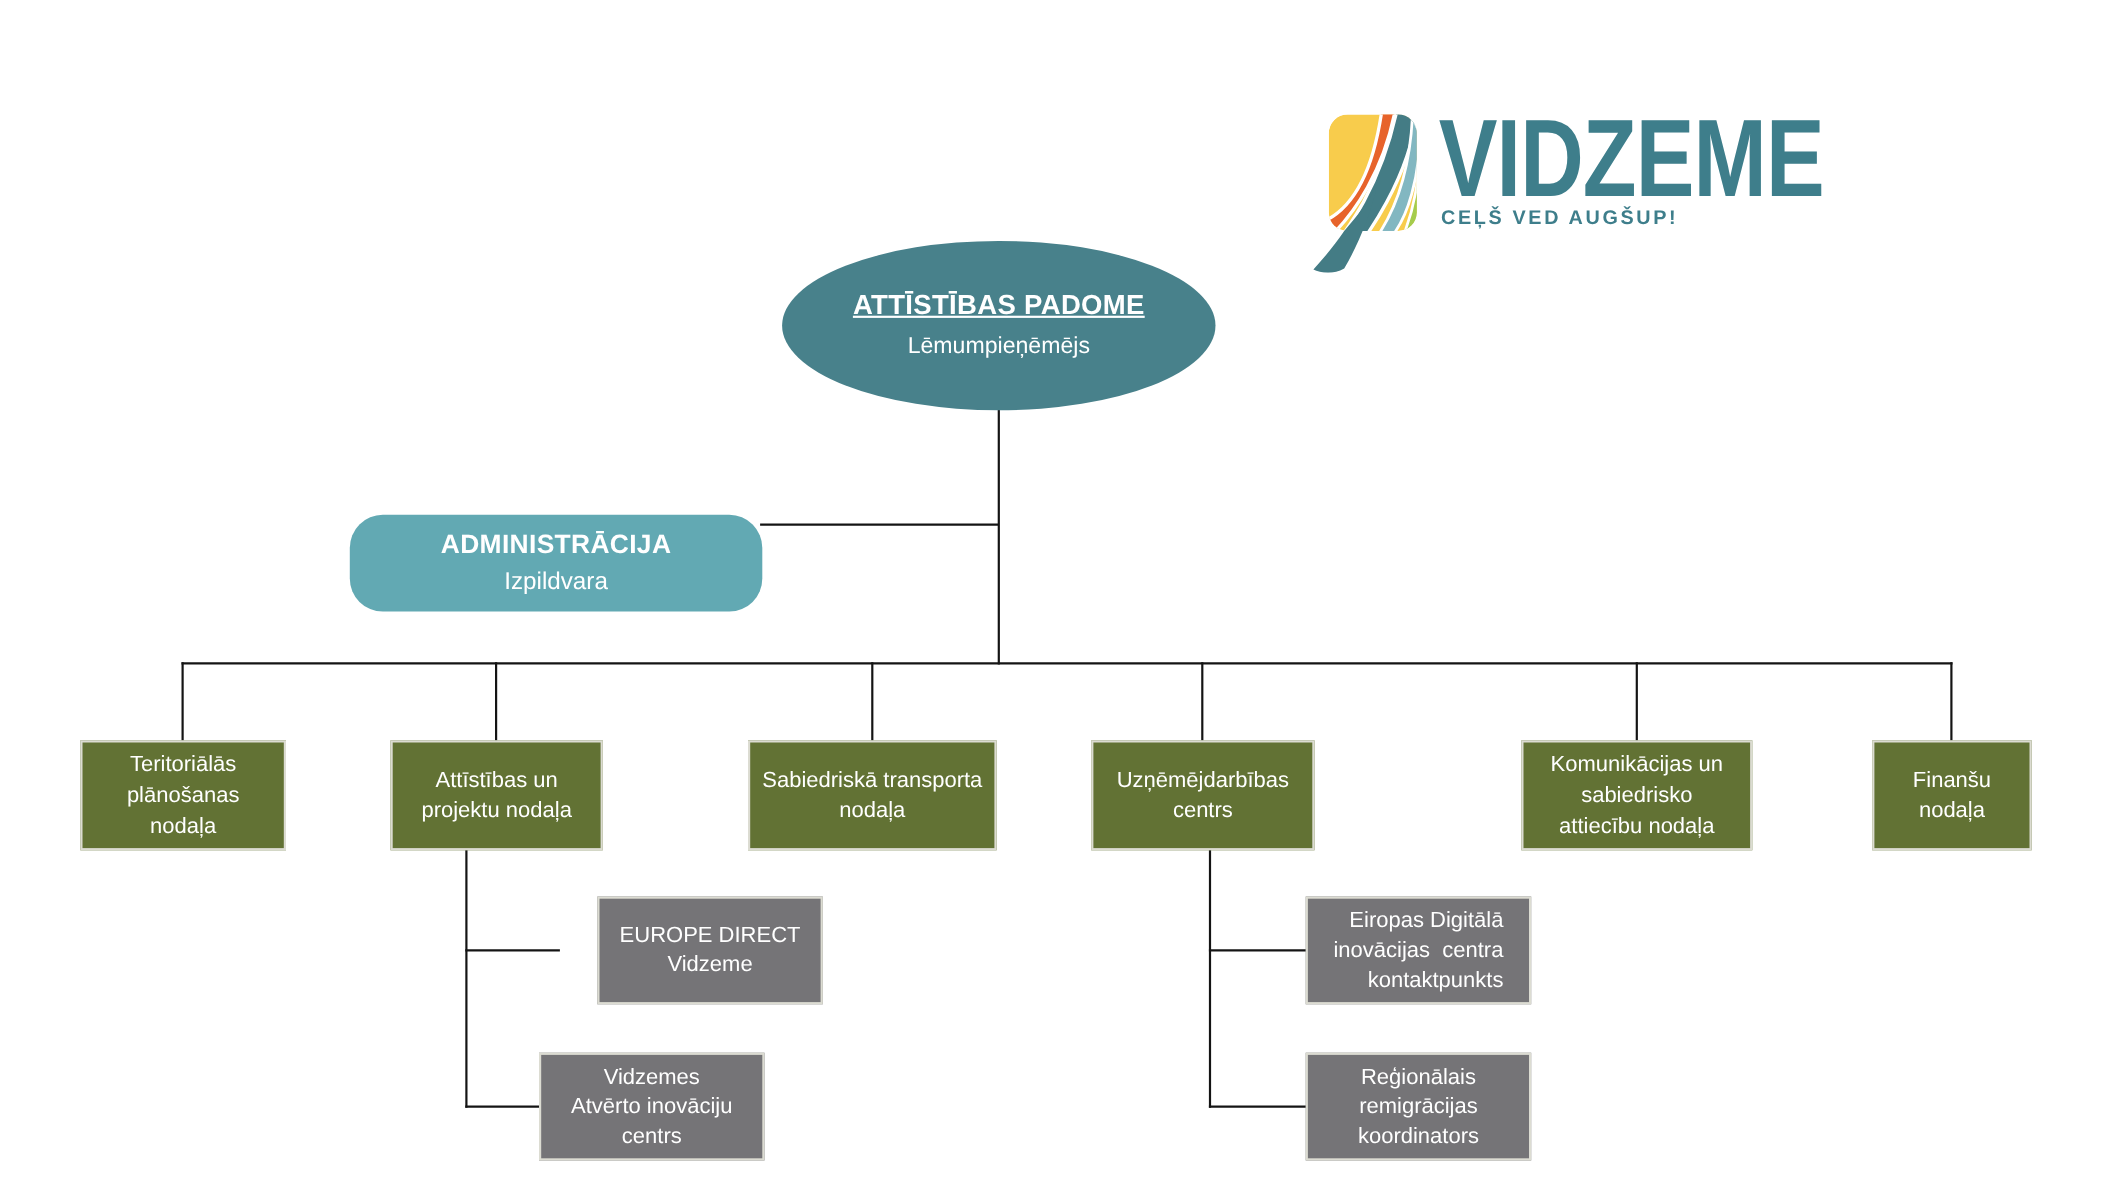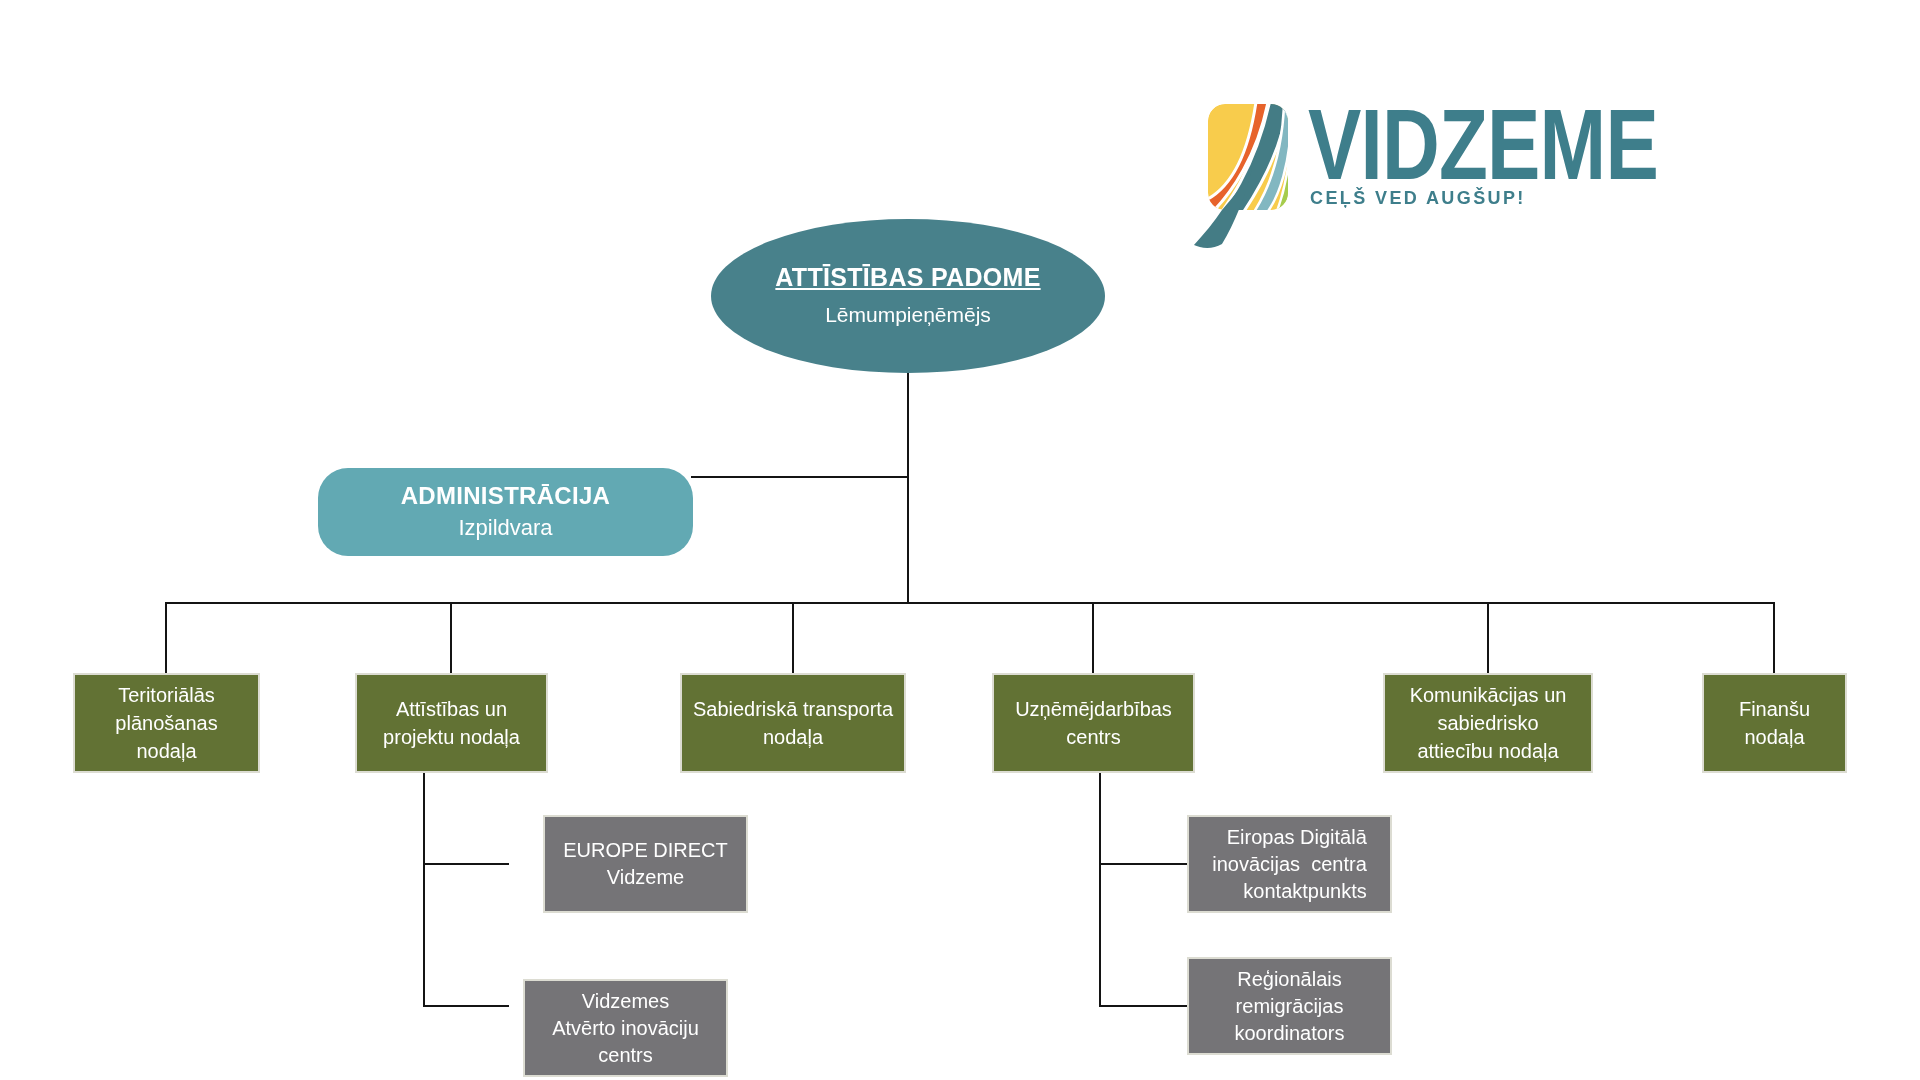--- a/index.html
+++ b/index.html
@@ -68,21 +68,21 @@
   #dept-5 { left: 1702px; width: 145px; }
 
   
   .subunit {
     width: 205px; height: 98px;
     background: #757477;
     border: 2px solid #DCDCD2;
     font-size: 20px; line-height: 27px;
   }
   #sub-a0 { left: 507px;  top: 815px; margin-left: 36px; }
-  #sub-a1 { left: 523px;  top: 957px; margin-top: 22px; }
+  #sub-a1 { left: 490px;  top: 957px; }
   #sub-b0 { left: 1187px; top: 815px; text-align: right; }
   #sub-b1 { left: 1187px; top: 957px; }
 
   
   #logo { position: absolute; left: 1192px; top: 96px; width: 500px; height: 150px; }
   #logo-mark { position: absolute; left: 0; top: 2px; width: 120px; height: 150px; }
   #logo-word {
     position: absolute; left: 116px; top: 2px;
     font-size: 100px; font-weight: 700; line-height: 92px;
     letter-spacing: -1px;

